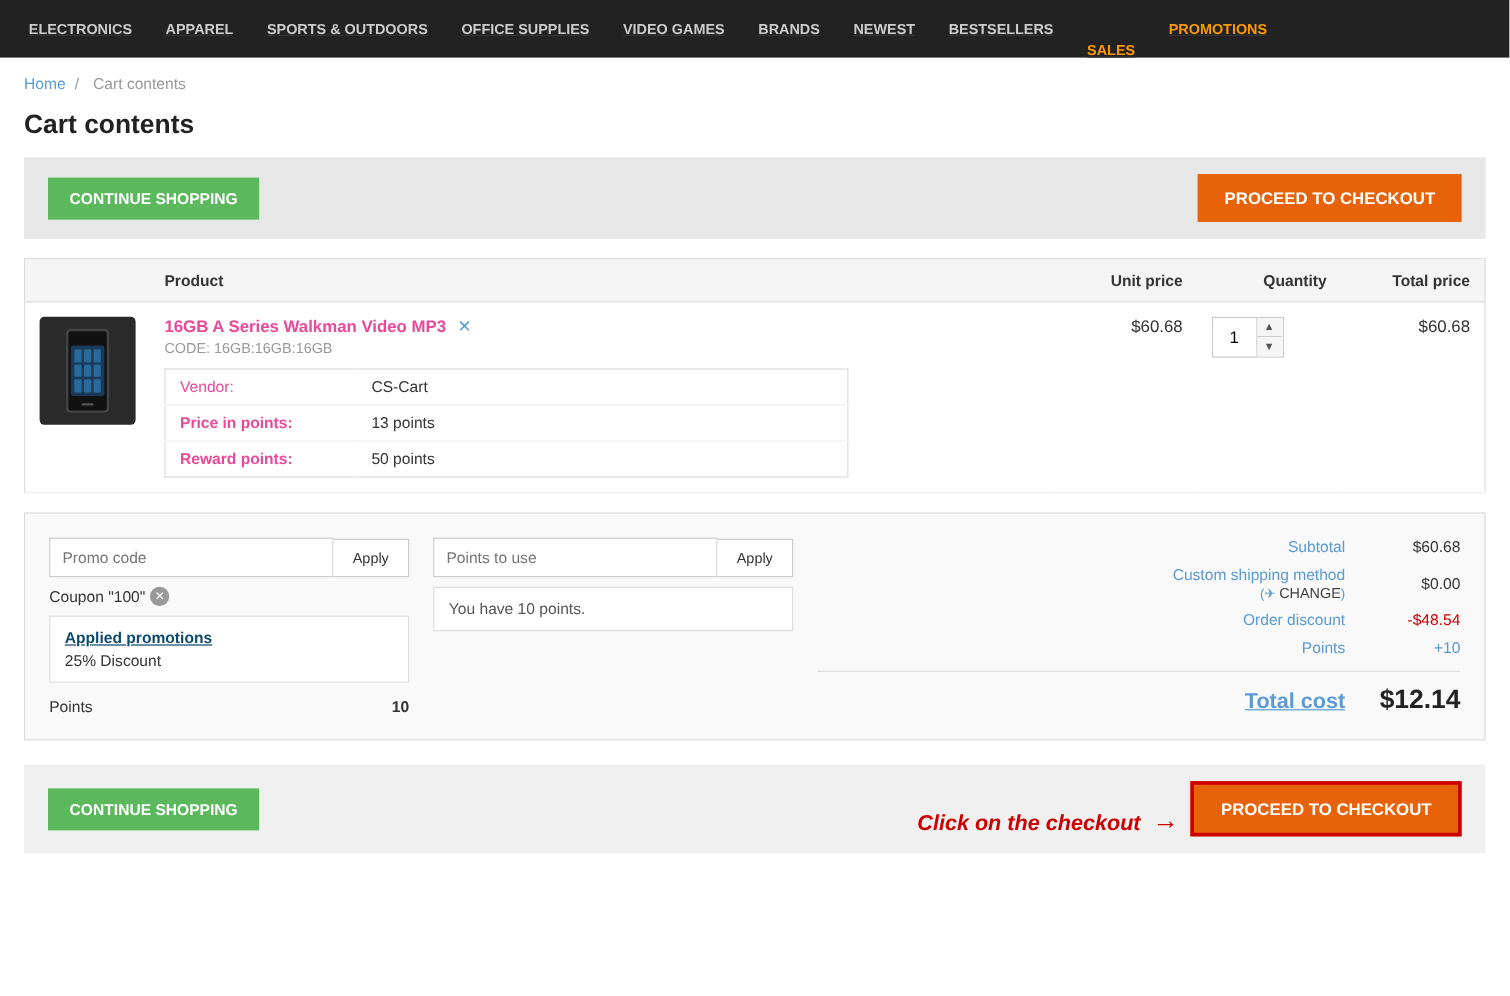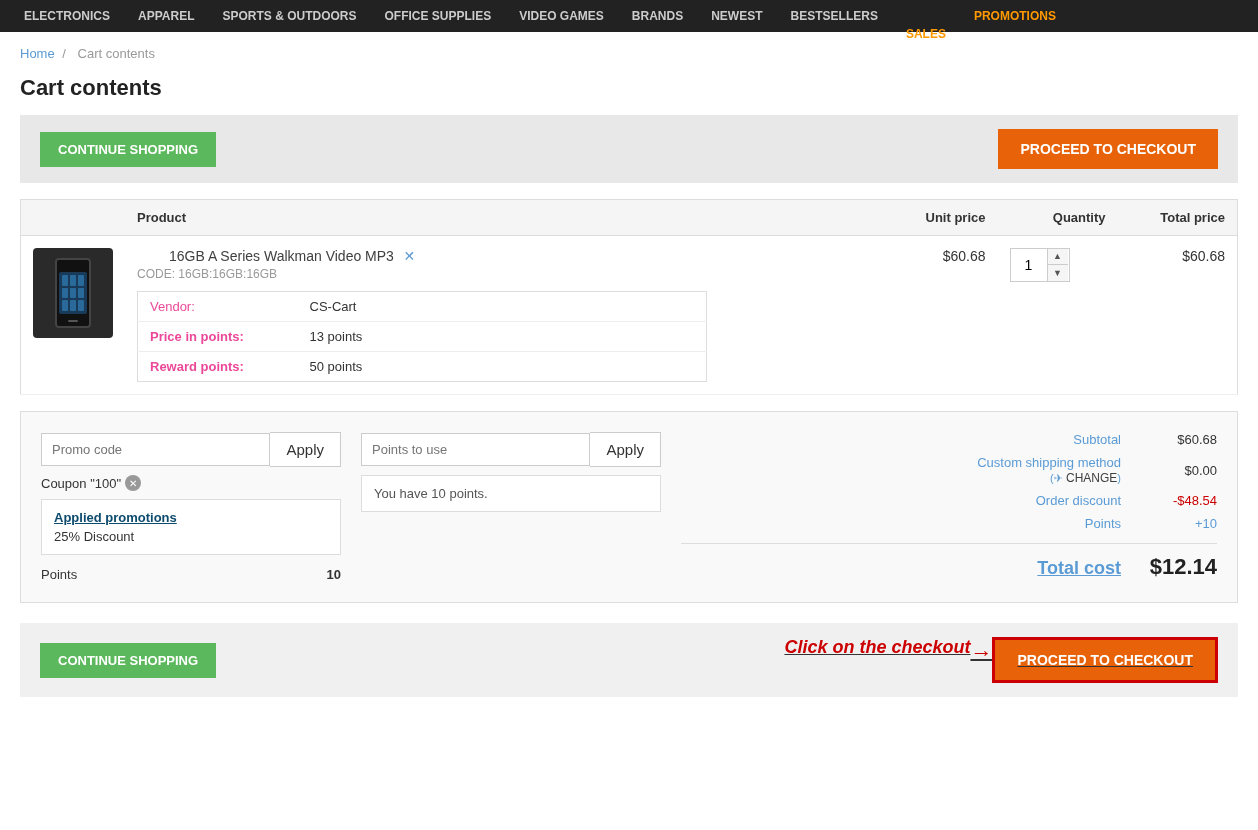--- a/index.html
+++ b/index.html
@@ -3,22 +3,23 @@
   <meta charset="utf-8">
   <style>
     * { box-sizing: border-box; margin: 0; padding: 0; }
     body { font-family: Arial, sans-serif; font-size: 13px; color: #333; background: #fff; width: 1258px; }
 
     
     .nav-bar {
       background: #222;
       display: flex;
       align-items: center;
-      height: 32px;
+      height: 48px;
       padding: 0 10px;
+      text-decoration: underline;
     }
     .nav-item {
       color: #ccc;
       font-size: 12px;
       font-weight: bold;
       padding: 0 14px;
       cursor: pointer;
       text-decoration: none;
       white-space: nowrap;
     }
@@ -136,21 +137,21 @@
       display: grid;
       grid-template-columns: repeat(3, 1fr);
       gap: 2px;
       padding: 3px;
     }
     .phone-screen-dot {
       background: #2a6a9a;
       border-radius: 1px;
     }
 
-    .product-name { color: #404040; font-size: 14px; font-weight: normal; text-decoration: none; margin-left: 32px; }
+    .product-name { color: #ec4899; font-size: 14px; font-weight: bold; text-decoration: none; }
     .product-code { color: #999; font-size: 12px; margin-top: 3px; }
 
     .product-details-table {
       border: 1px solid #ddd;
       margin-top: 10px;
       width: 570px;
       border-collapse: collapse;
     }
     .product-details-table td {
       padding: 7px 12px;
@@ -226,21 +227,21 @@
       font-size: 13px;
       color: #999;
       outline: none;
       background: #fff;
     }
     .btn-apply {
       background: #fff;
       border: 1px solid #ccc;
       border-left: none;
       padding: 8px 16px;
-      font-size: 15px;
+      font-size: 12px;
       cursor: pointer;
       font-weight: normal;
       color: #333;
       text-align: right;
     }
 
     .coupon-tag {
       display: flex;
       align-items: center;
       gap: 4px;
@@ -337,22 +338,22 @@
       padding: 10px 18px;
       font-size: 13px;
       font-weight: bold;
       cursor: pointer;
       text-transform: uppercase;
     }
 
     
     .checkout-annotation {
       display: flex;
-      align-items: flex-start;
-      text-decoration: underline;
+      align-items: flex-end;
+      gap: 10px;
     }
     .annotation-text {
       color: #cc0000;
       font-size: 18px;
       font-weight: bold;
       font-style: italic;
     }
     .arrow-right {
       color: #cc0000;
       font-size: 22px;

